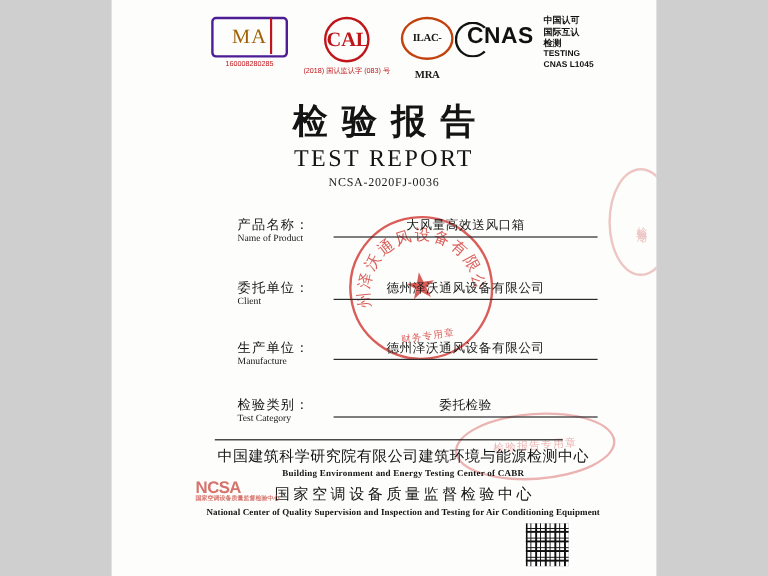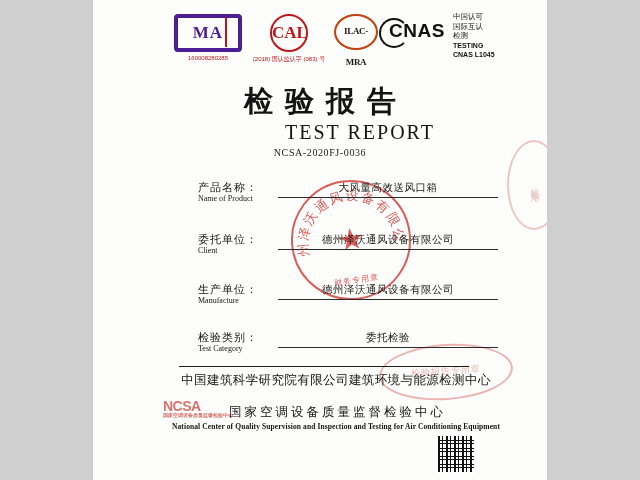--- a/index.html
+++ b/index.html
@@ -37,25 +37,25 @@
   }
   .cert-ma { left: 78px; top: 4px; width: 74px; }
   .cert-cal { left: 158px; top: 4px; width: 76px; }
   .cert-ilac { left: 240px; top: 4px; width: 46px; }
   .cert-cnas { left: 288px; top: 4px; width: 72px; }
   .cert-txt { left: 360px; top: 2px; width: 86px; text-align: left; }
 
   .ma-badge {
     width: 60px; height: 30px;
     margin: 0 auto;
-    border: 4px solid #4c1d95;
+    border: 2px solid #4c1d95;
     border-radius: 4px;
-    color: #4c1d95;
-    font-family: "Liberation Serif", serif;
-    font-weight: bold;
+    color: #a16207;
+    font-family: "Liberation Serif", serif;
+    font-weight: normal;
     font-size: 17px;
     letter-spacing: 1px;
     line-height: 29px;
     position: relative;
   }
   .ma-badge::after {
     content: "";
     position: absolute;
     right: -1px; top: -1px;
     width: 12px; height: 30px;
@@ -109,21 +109,21 @@
     font-family: "Liberation Sans", sans-serif;
     white-space: nowrap;
   }
   .cert-lines {
     font-family: "Liberation Sans", sans-serif;
     font-size: 7px;
     color: #111;
     line-height: 9.5px;
     font-weight: bold;
   }
-  .cert-lines .cn { font-size: 7.5px; font-weight: normal; }
+  .cert-lines .cn { font-size: 7.5px; font-weight: bold; }
 
   
   .title-cn {
     position: absolute;
     top: 82px;
     left: 0;
     width: 454px;
     text-align: center;
     font-family: "Liberation Serif", serif;
     font-size: 29px;
@@ -135,21 +135,20 @@
   .title-en {
     position: absolute;
     top: 121px;
     left: 0;
     width: 454px;
     text-align: center;
     font-family: "Liberation Serif", serif;
     font-size: 20px;
     letter-spacing: 2px;
     color: #141414;
-    padding-left: 40px;
   }
   .report-no {
     position: absolute;
     top: 147px;
     left: 0;
     width: 454px;
     text-align: center;
     font-family: "Liberation Serif", serif;
     font-size: 10px;
     letter-spacing: 0.6px;
@@ -409,20 +408,21 @@
 
   <div class="field f4">
     <div class="lab-cn">检验类别：</div>
     <div class="lab-en">Test Category</div>
     <div class="val">委托检验</div>
     <div class="rule"></div>
   </div>
 
   <div class="footer-rule"></div>
   <div class="foot foot-cn1">中国建筑科学研究院有限公司建筑环境与能源检测中心</div>
+  <div class="foot foot-en1">Building Environment and Energy Testing Center of CABR</div>
   <div class="foot foot-cn2">国家空调设备质量监督检验中心</div>
   <div class="foot foot-en2">National Center of Quality Supervision and Inspection and Testing for Air Conditioning Equipment</div>
 
   <div class="ncsa-mark">
     <span>NCSA</span>
     <span class="sub">国家空调设备质量监督检验中心</span>
   </div>
 
   <div class="qr"></div>
 

